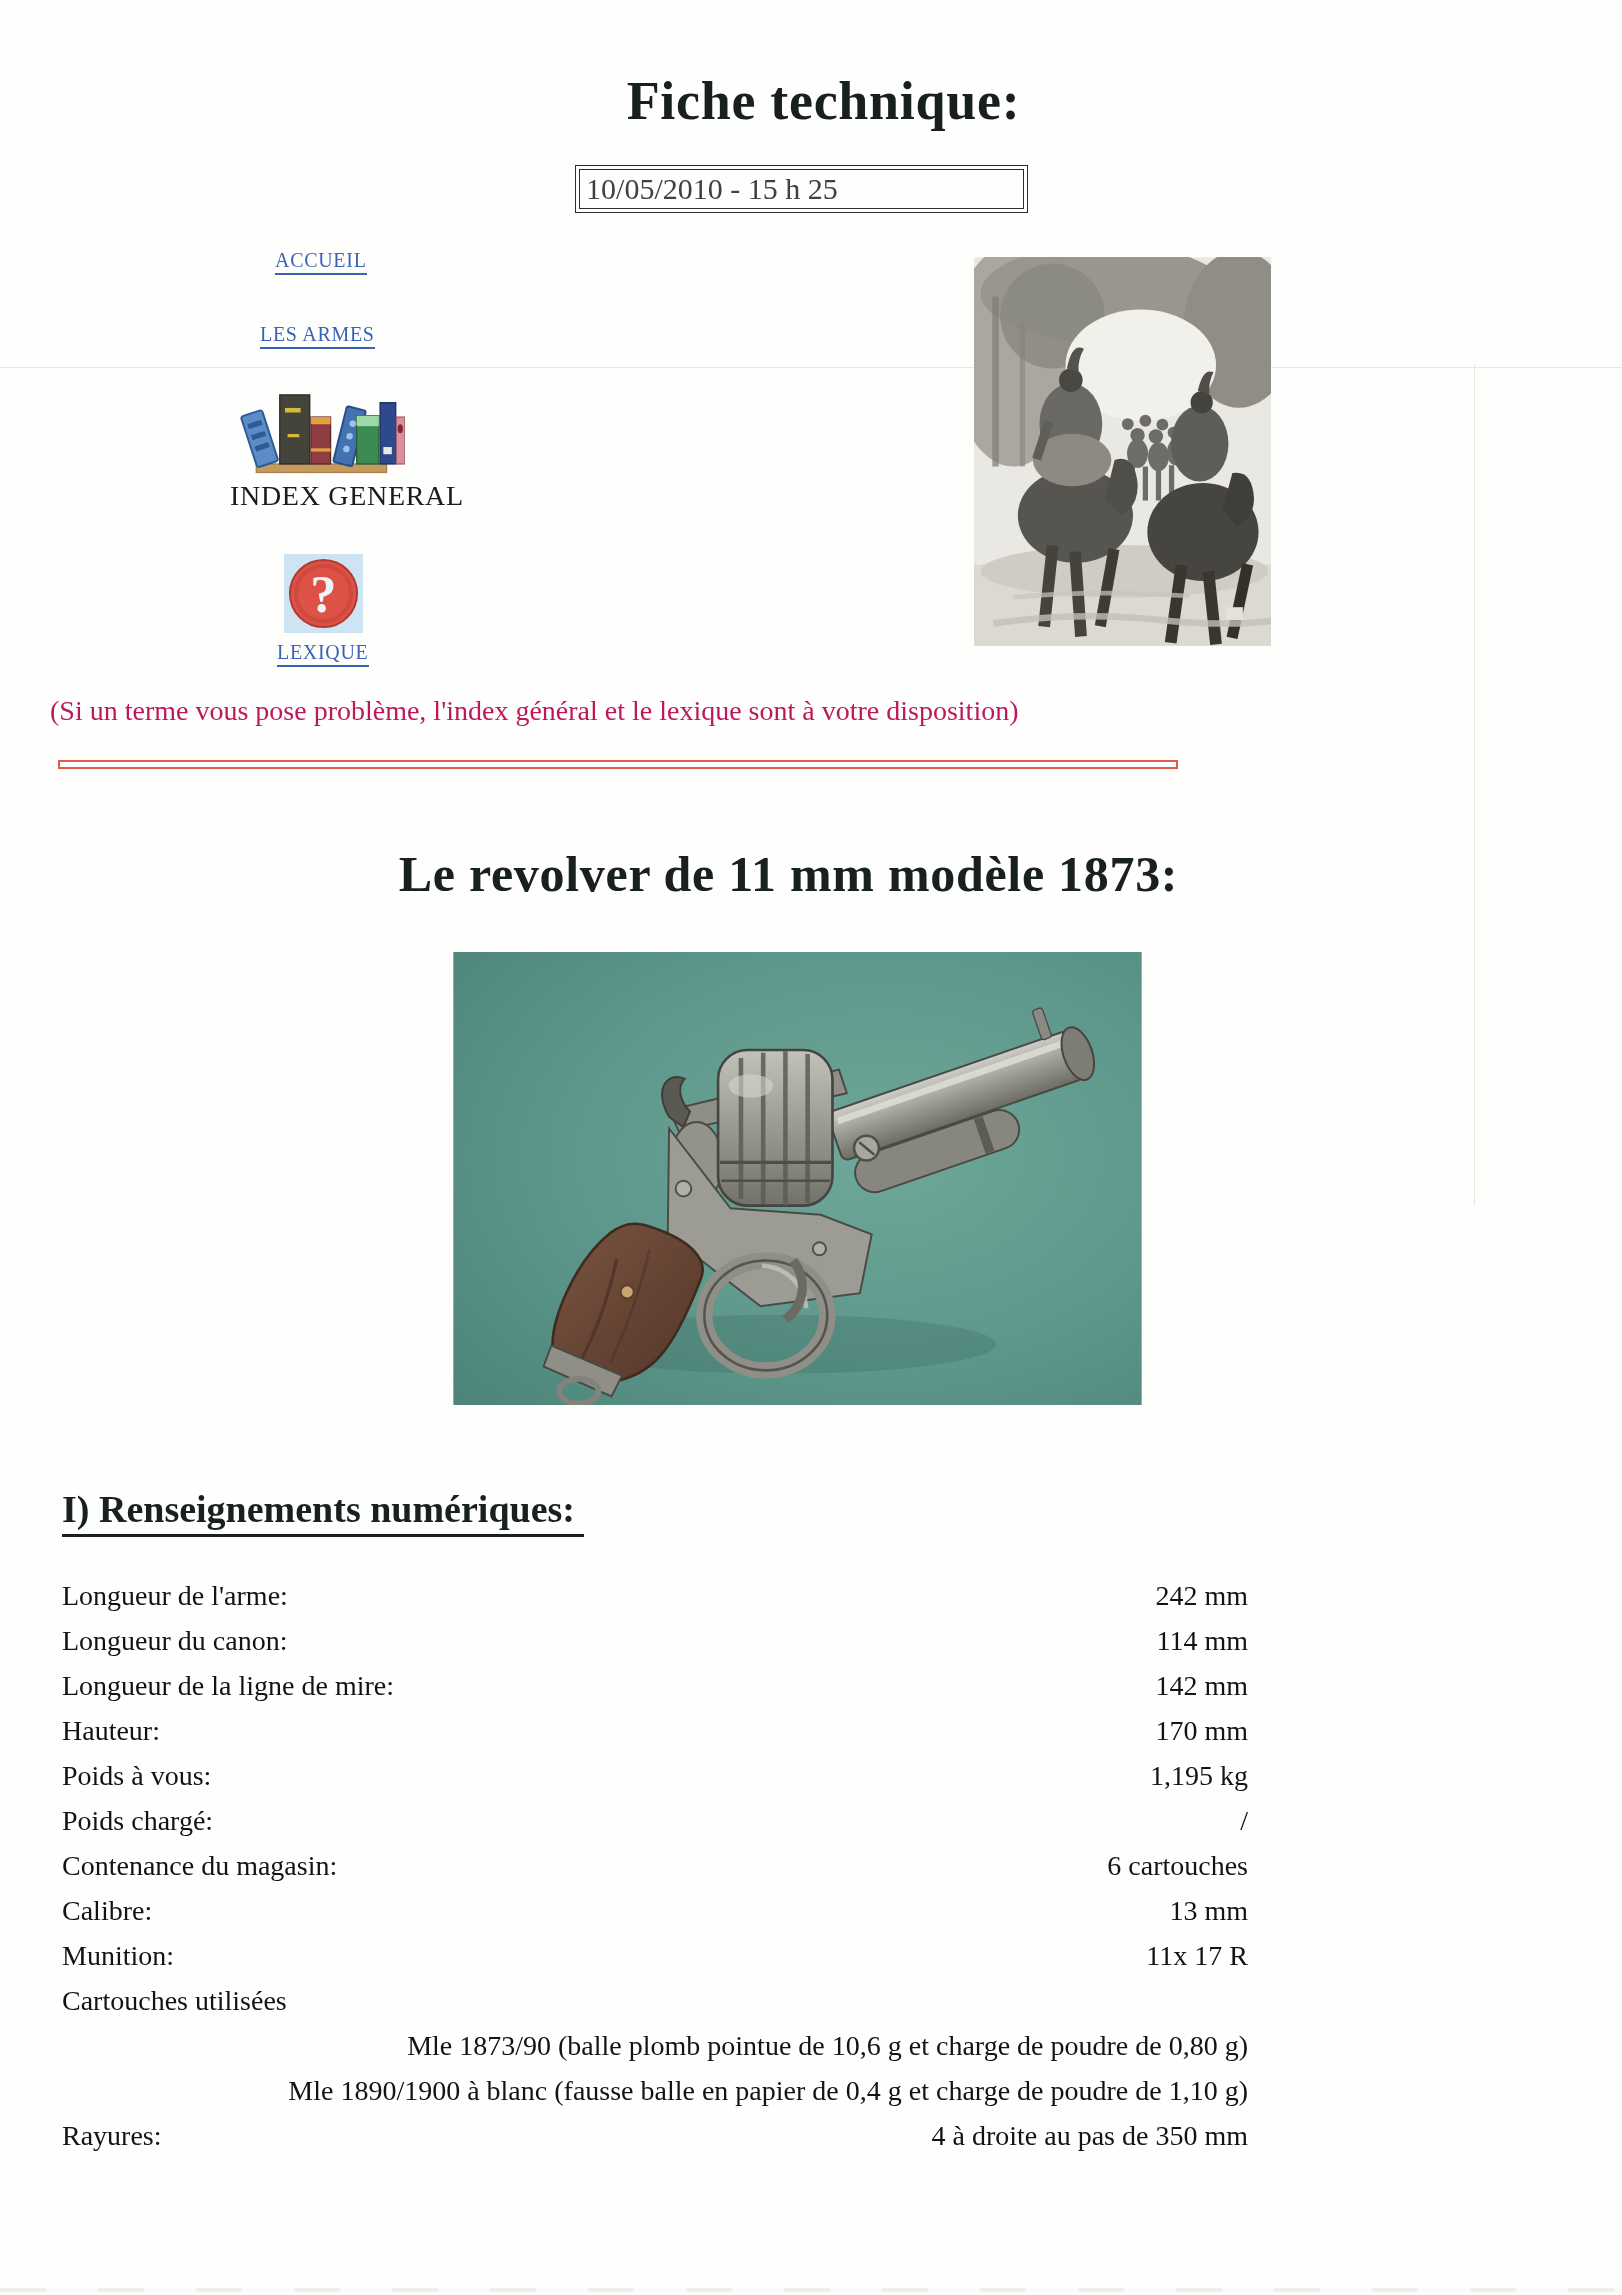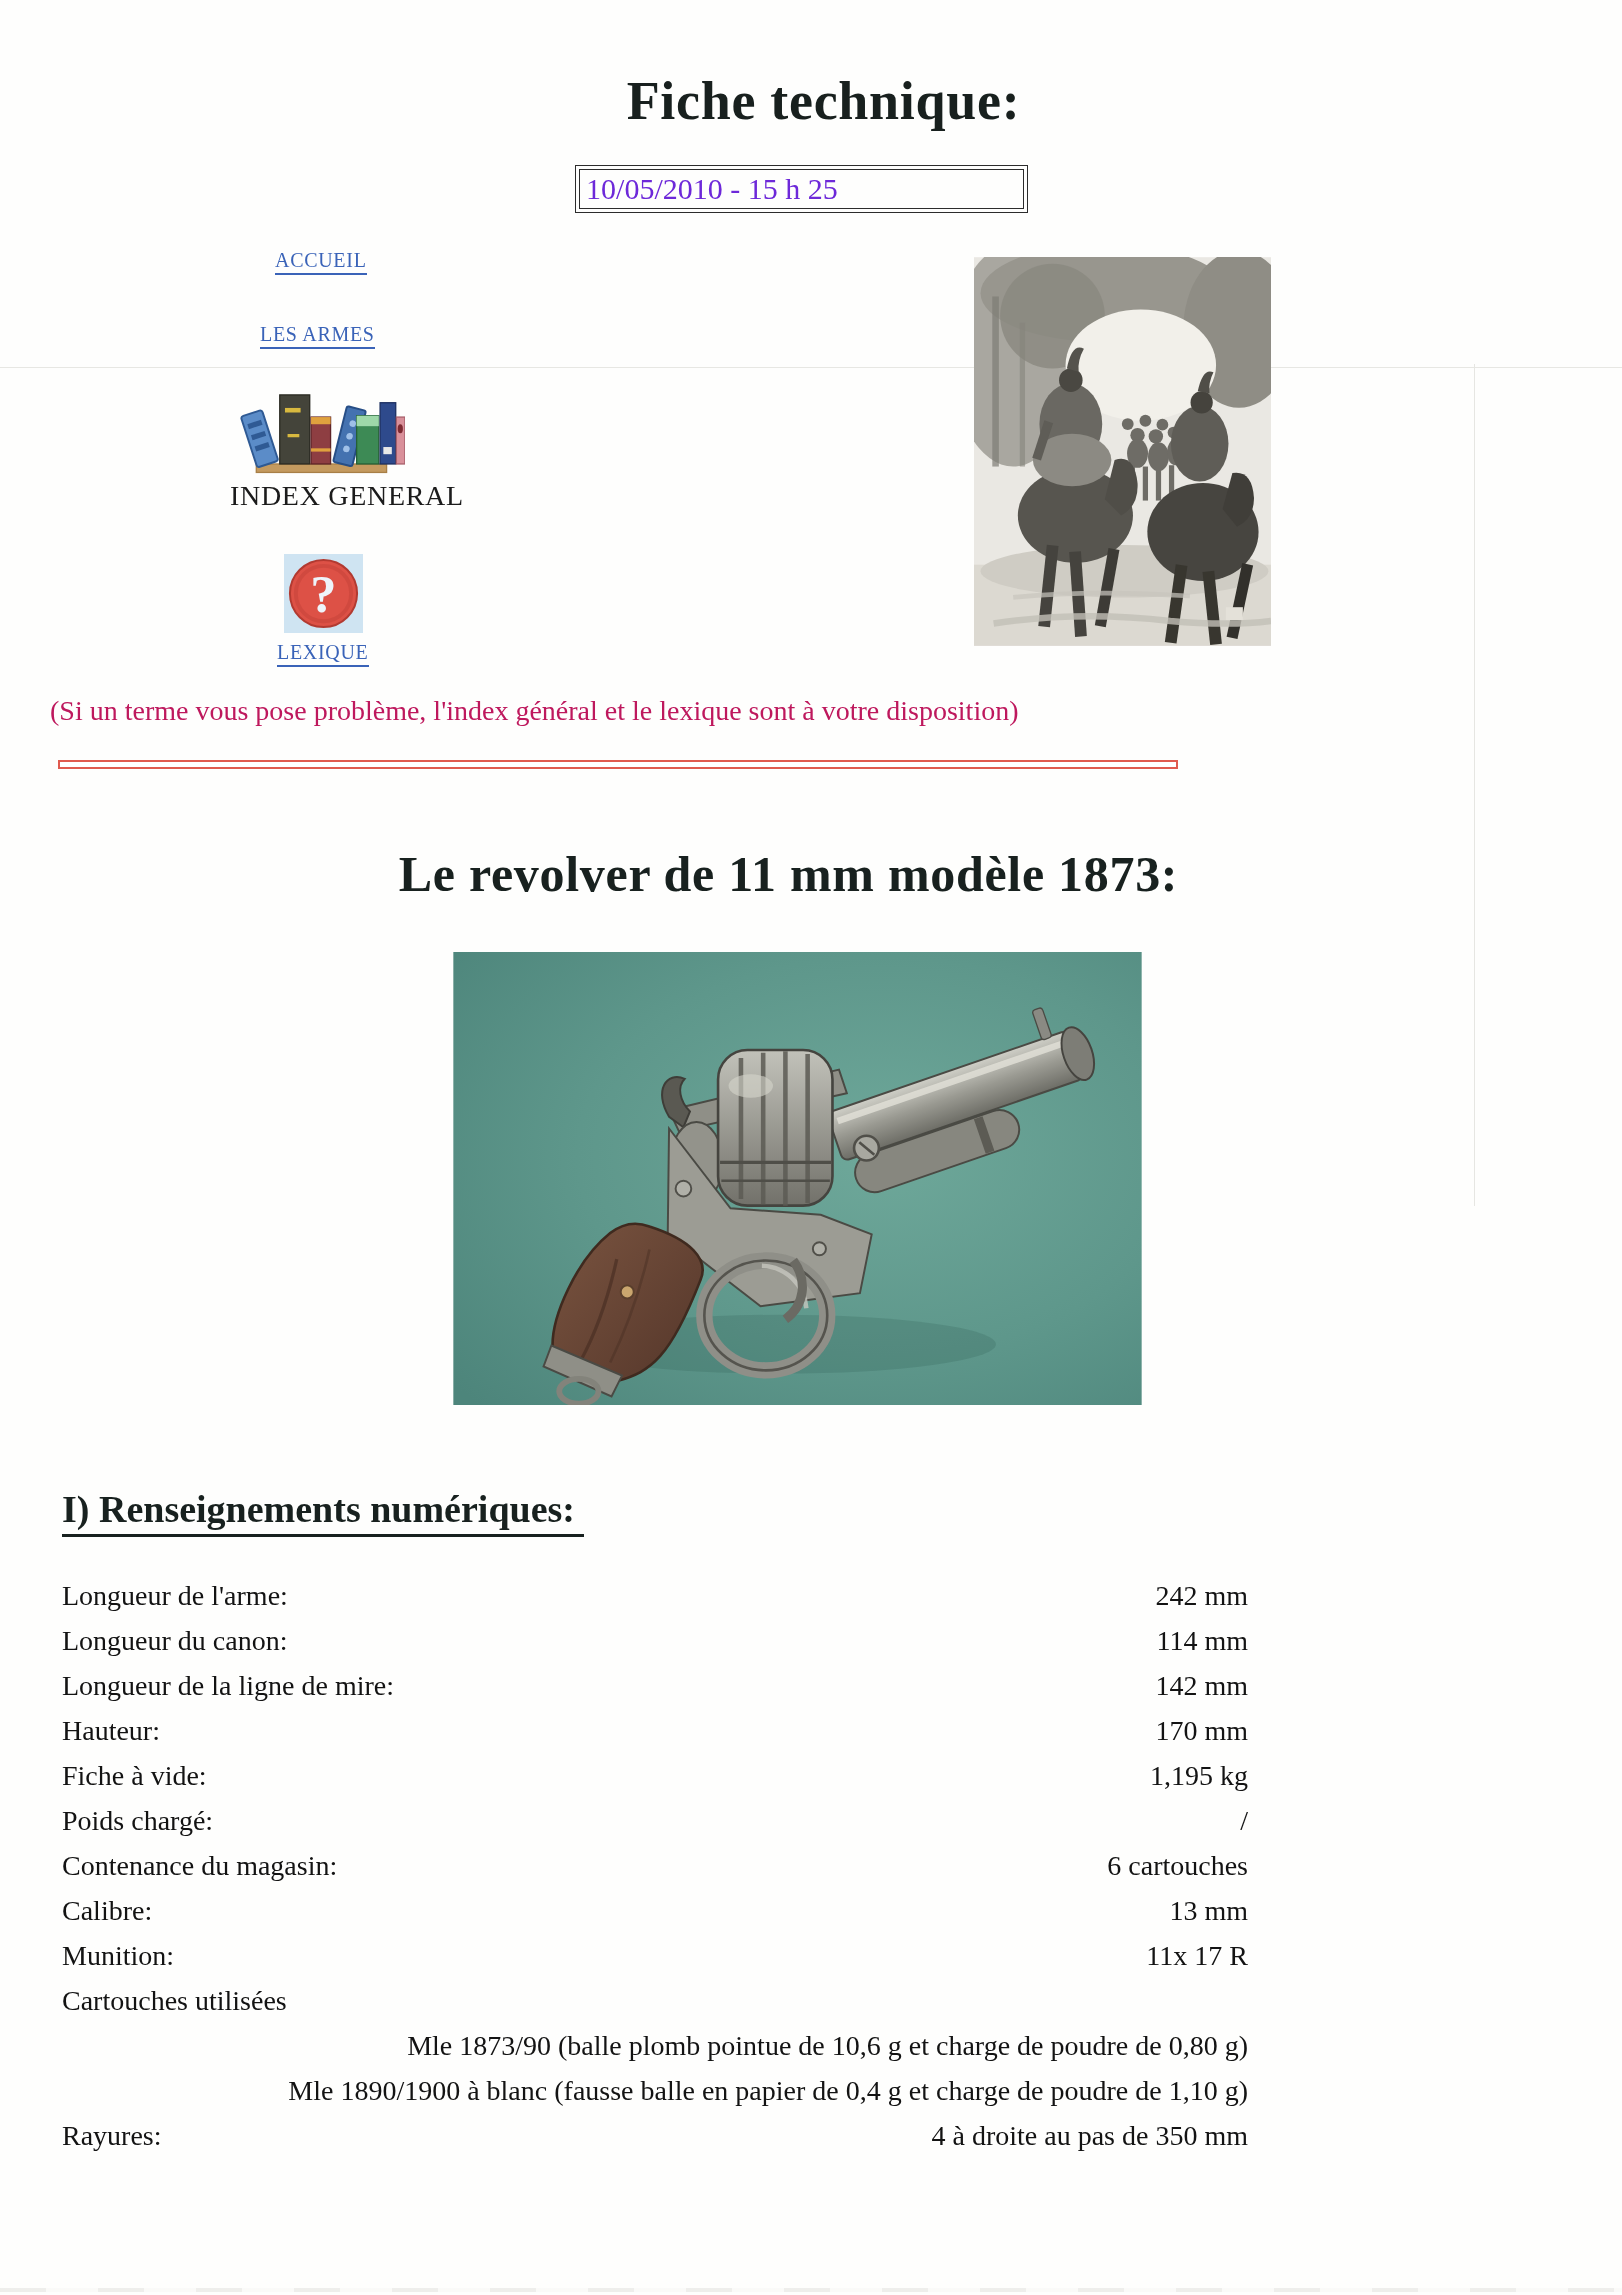--- a/index.html
+++ b/index.html
@@ -22,21 +22,21 @@
     text-align:center;font-size:54px;font-weight:bold;color:#18201e;
     letter-spacing:0.7px;margin:12px;
   }
   .date-box{
     position:absolute;left:575px;top:165px;width:453px;height:48px;
     border:1.3px solid #2c2c2c;box-sizing:border-box;padding:2.6px;
   }
   .date-box-inner{
     width:100%;height:100%;box-sizing:border-box;border:1.3px solid #2c2c2c;
     display:flex;align-items:center;padding-left:6.5px;
-    font-size:30px;color:#6d28d9;
+    font-size:30px;color:#404040;
   }
 
   .nav-link{
     position:absolute;font-size:20px;color:#3a63b8;
     text-decoration:none;border-bottom:2.6px solid #3a63b8;
     padding-bottom:1.3px;letter-spacing:0.7px;cursor:pointer;
   }
   .nav-accueil{left:275px;top:249px;}
   .nav-armes{left:260px;top:323px;}
   .nav-lexique{left:277px;top:641px;}
@@ -275,21 +275,21 @@
     </div>
     <div class="spec-row">
       <span class="spec-label">Longueur de la ligne de mire:</span>
       <span class="spec-value">142 mm</span>
     </div>
     <div class="spec-row">
       <span class="spec-label">Hauteur:</span>
       <span class="spec-value">170 mm</span>
     </div>
     <div class="spec-row">
-      <span class="spec-label">Fiche à vide:</span>
+      <span class="spec-label">Poids à vous:</span>
       <span class="spec-value">1,195 kg</span>
     </div>
     <div class="spec-row">
       <span class="spec-label">Poids chargé:</span>
       <span class="spec-value">/</span>
     </div>
     <div class="spec-row">
       <span class="spec-label">Contenance du magasin:</span>
       <span class="spec-value">6 cartouches</span>
     </div>

